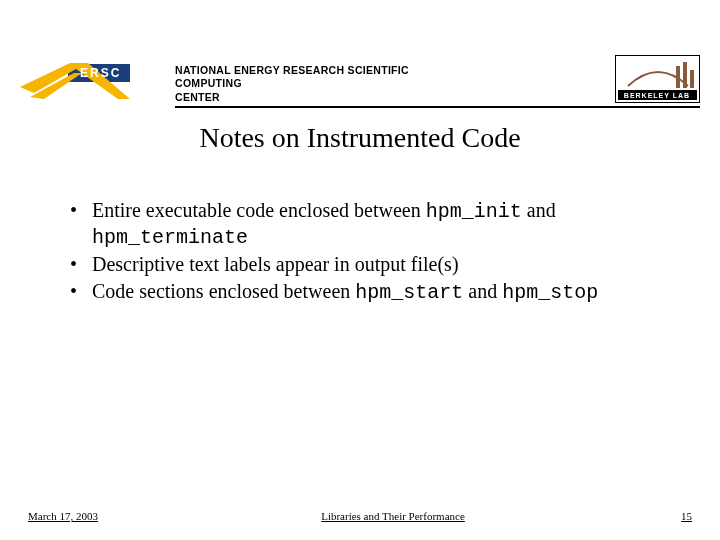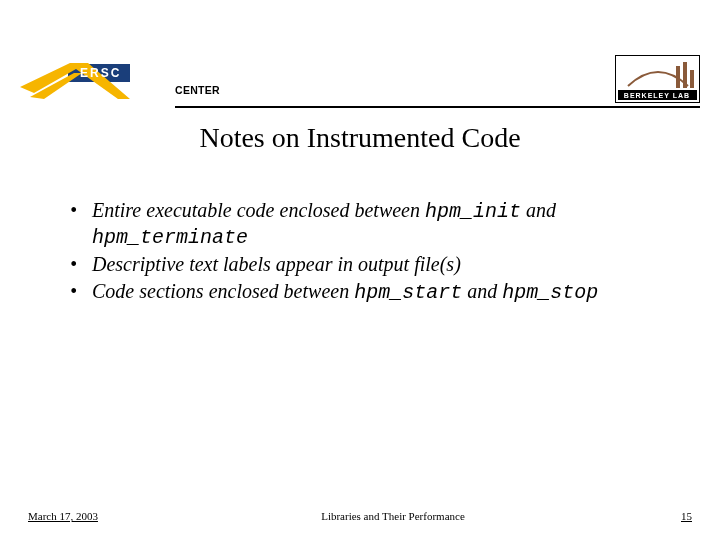--- a/index.html
+++ b/index.html
@@ -60,21 +60,20 @@
   }
   .content ul {
     list-style: none;
   }
   .content li {
     font-size: 20px;
     line-height: 1.25;
     position: relative;
     padding-left: 22px;
     margin-bottom: 2px;
-    font-style: italic;
   }
   .content li::before {
     content: "•";
     position: absolute;
     left: 0;
     top: 0;
     font-size: 20px;
   }
   .code {
     font-family: "Courier New", Courier, monospace;
@@ -88,41 +87,42 @@
     align-items: center;
     padding: 0 28px;
     font-size: 11px;
   }
   .footer-left {
     text-decoration: underline;
   }
   .footer-center {
     flex: 1;
     text-align: center;
+    text-decoration: underline;
     margin-left: 7px;
   }
   .footer-right {
     text-decoration: underline;
   }
 </style>
 </head>
 <body>
 
 <div class="header">
   <div class="logo-left">
     <svg width="110" height="40" viewBox="0 0 110 40">
       <rect x="48" y="5" width="62" height="18" fill="#1a3e7a"></rect>
       <polygon points="0,28 50,4 68,4 110,40 98,40 56,10 14,34" fill="#f6b500"></polygon>
       <polygon points="10,38 54,14 62,14 24,40" fill="#f6b500"></polygon>
       <text x="60" y="18" font-family="Arial" font-size="12" font-weight="bold" fill="#ffffff" letter-spacing="2">ERSC</text>
     </svg>
   </div>
   <div class="header-title-wrap">
     <div class="header-title">
-      <br>
+      <span>NATIONAL ENERGY RESEARCH SCIENTIFIC COMPUTING</span><br>
       <span>CENTER</span>
     </div>
   </div>
   <div class="logo-right">
     <svg width="83" height="46" viewBox="0 0 83 46">
       <rect x="0" y="0" width="83" height="46" fill="#ffffff"></rect>
       <path d="M 12 30 Q 42 2 72 30" stroke="#8a5a3a" stroke-width="2" fill="none"></path>
       <rect x="60" y="10" width="4" height="22" fill="#8a5a3a"></rect>
       <rect x="67" y="6" width="4" height="26" fill="#8a5a3a"></rect>
       <rect x="74" y="14" width="4" height="18" fill="#8a5a3a"></rect>

